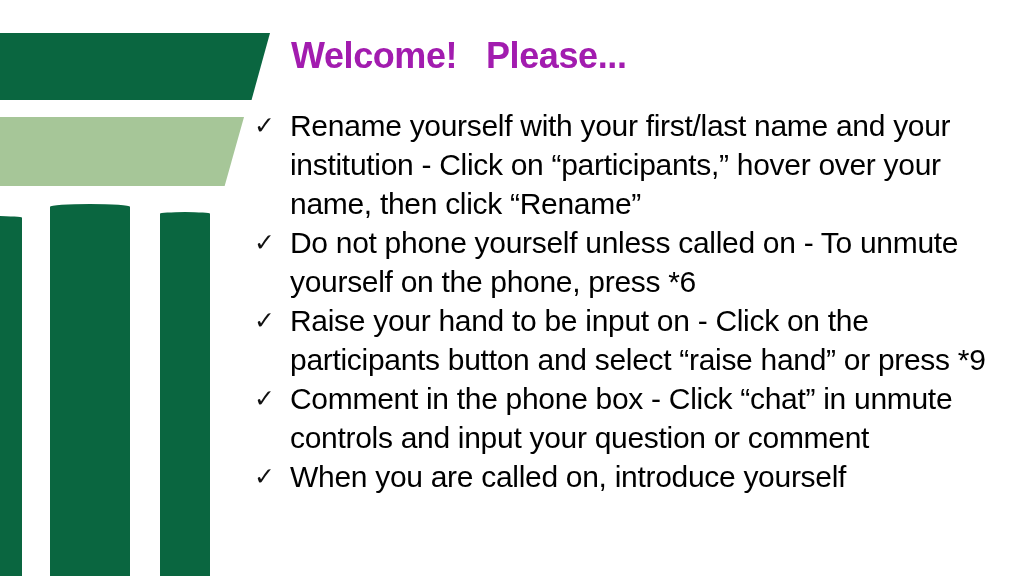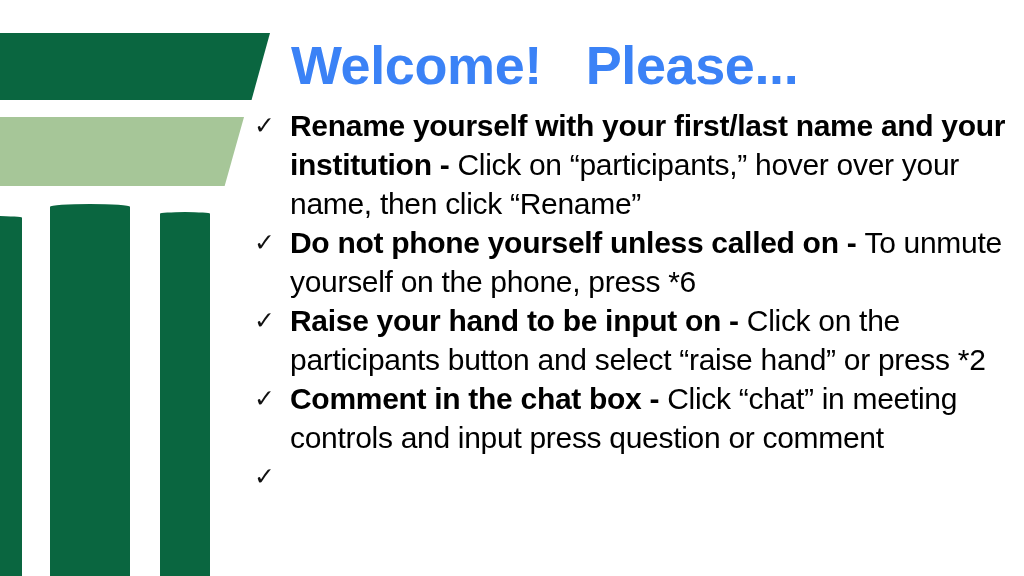--- a/index.html
+++ b/index.html
@@ -59,22 +59,22 @@
   }
   .pillar-1 { left: -30px; width: 52px; top: 216px; }
   .pillar-2 { left: 50px;  width: 80px; top: 204px; }
   .pillar-3 { left: 160px; width: 50px; top: 212px; }
 
   
   .title {
     position: absolute;
     left: 291px;
     top: 36px;
-    color: #3b82f6;
-    font-size: 54px;
+    color: #a21caf;
+    font-size: 36px;
     font-weight: bold;
     letter-spacing: -0.4px;
     white-space: pre;
     line-height: 1.1;
   }
 
   
   .bullets {
     position: absolute;
     left: 252px;
@@ -93,21 +93,21 @@
   .bullet .check {
     position: absolute;
     left: 2px;
     top: 0px;
     font-size: 25px;
     line-height: 39px;
     color: #111111;
     font-family: "DejaVu Sans", sans-serif;
   }
   .bullet .lead {
-    font-weight: bold;
+    font-weight: normal;
   }
   .bullet .rest {
     font-weight: normal;
   }
 </style>
 </head>
 <body>
 
 <div id="slide">
 
@@ -128,27 +128,27 @@
       <span class="lead">Rename yourself with your first/last name and your institution - </span><span class="rest">Click on “participants,” hover over your name, then click “Rename”</span>
     </div>
 
     <div class="bullet">
       <span class="check">✓</span>
       <span class="lead">Do not phone yourself unless called on - </span><span class="rest">To unmute yourself on the phone, press *6</span>
     </div>
 
     <div class="bullet">
       <span class="check">✓</span>
-      <span class="lead">Raise your hand to be input on - </span><span class="rest">Click on the participants button and select “raise hand” or press *2</span>
+      <span class="lead">Raise your hand to be input on - </span><span class="rest">Click on the participants button and select “raise hand” or press *9</span>
     </div>
 
     <div class="bullet">
       <span class="check">✓</span>
-      <span class="lead">Comment in the chat box - </span><span class="rest">Click “chat” in meeting controls and input press question or comment</span>
+      <span class="lead">Comment in the phone box - </span><span class="rest">Click “chat” in unmute controls and input your question or comment</span>
     </div>
 
     <div class="bullet">
       <span class="check">✓</span>
-      <span class="rest"></span>
+      <span class="lead">When you are called on, introduce yourself</span><span class="rest"></span>
     </div>
 
   </div>
 </div>
 
 </body></html>

